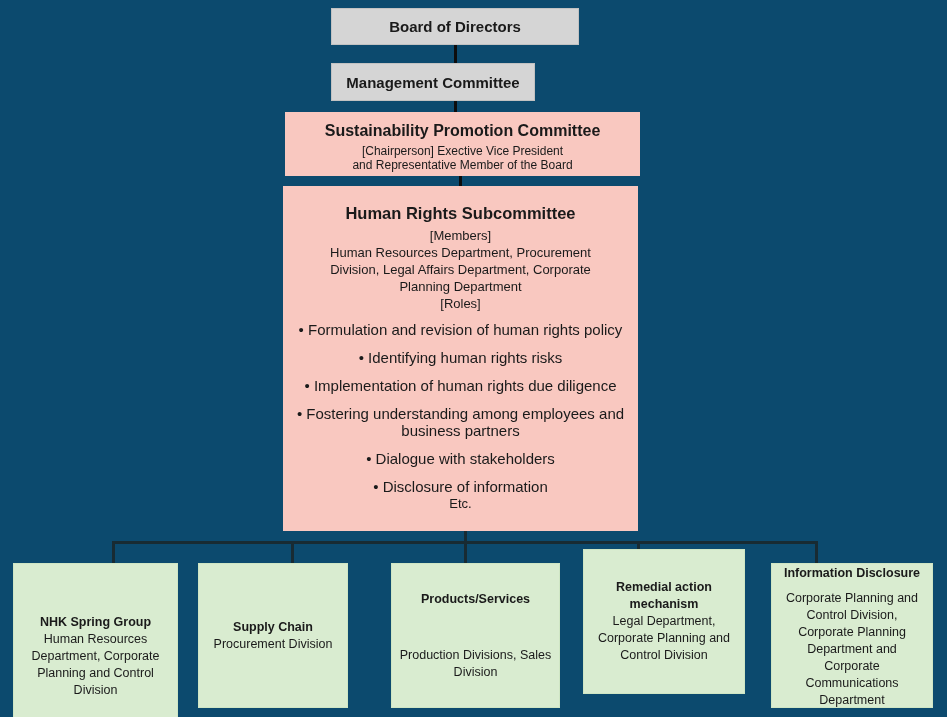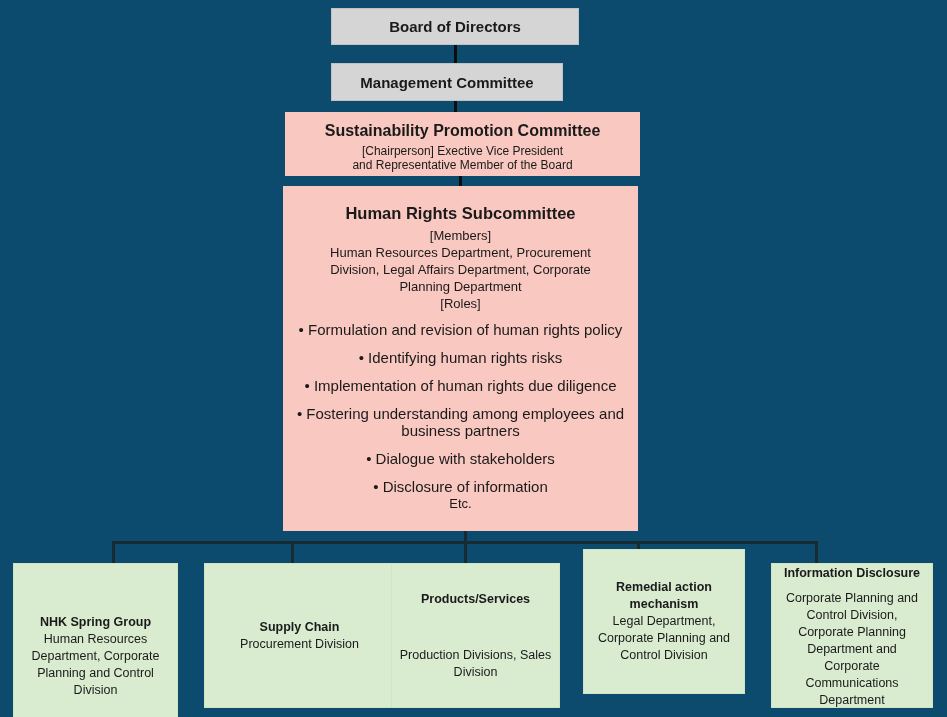--- a/index.html
+++ b/index.html
@@ -29,21 +29,21 @@
 </style>
 </head>
 <body>
 
 <div class="canvas">
 
   <div class="box gray-box" style="left:331px;top:8px;width:248px;height:37px;">
     <span>Board of Directors</span>
   </div>
 
-  <div class="box gray-box" style="left:331px;top:63px;width:232px;height:38px;">
+  <div class="box gray-box" style="left:331px;top:63px;width:204px;height:38px;">
     <span>Management Committee</span>
   </div>
 
   <div class="box pink-box committee" style="left:285px;top:112px;width:355px;height:64px;">
     <div class="title">Sustainability Promotion Committee</div>
     <div class="sub">
       <div>[Chairperson] Exective Vice President</div>
       <div>and Representative Member of the Board</div>
     </div>
   </div>
@@ -72,21 +72,21 @@
   <div class="line line-dark" style="left:112px;top:541px;width:3px;height:22px;"></div>
   <div class="line line-dark" style="left:291px;top:541px;width:3px;height:22px;"></div>
   <div class="line line-dark" style="left:637px;top:541px;width:3px;height:22px;"></div>
   <div class="line line-dark" style="left:815px;top:541px;width:3px;height:22px;"></div>
 
   <div class="box green-box" style="left:13px;top:563px;width:165px;height:187px;">
     <div class="g-title">NHK Spring Group</div>
     <div class="g-body">Human Resources Department, Corporate Planning and Control Division</div>
   </div>
 
-  <div class="box green-box" style="left:204px;top:563px;width:191px;height:145px;">
+  <div class="box green-box" style="left:198px;top:563px;width:150px;height:145px;">
     <div class="g-title">Supply Chain</div>
     <div class="g-body">Procurement Division</div>
   </div>
 
   <div class="box green-box" style="left:391px;top:563px;width:169px;height:145px;gap:39px;">
     <div class="g-title">Products/Services</div>
     <div class="g-body">Production Divisions, Sales Division</div>
   </div>
 
   <div class="box green-box" style="left:583px;top:549px;width:162px;height:145px;">

